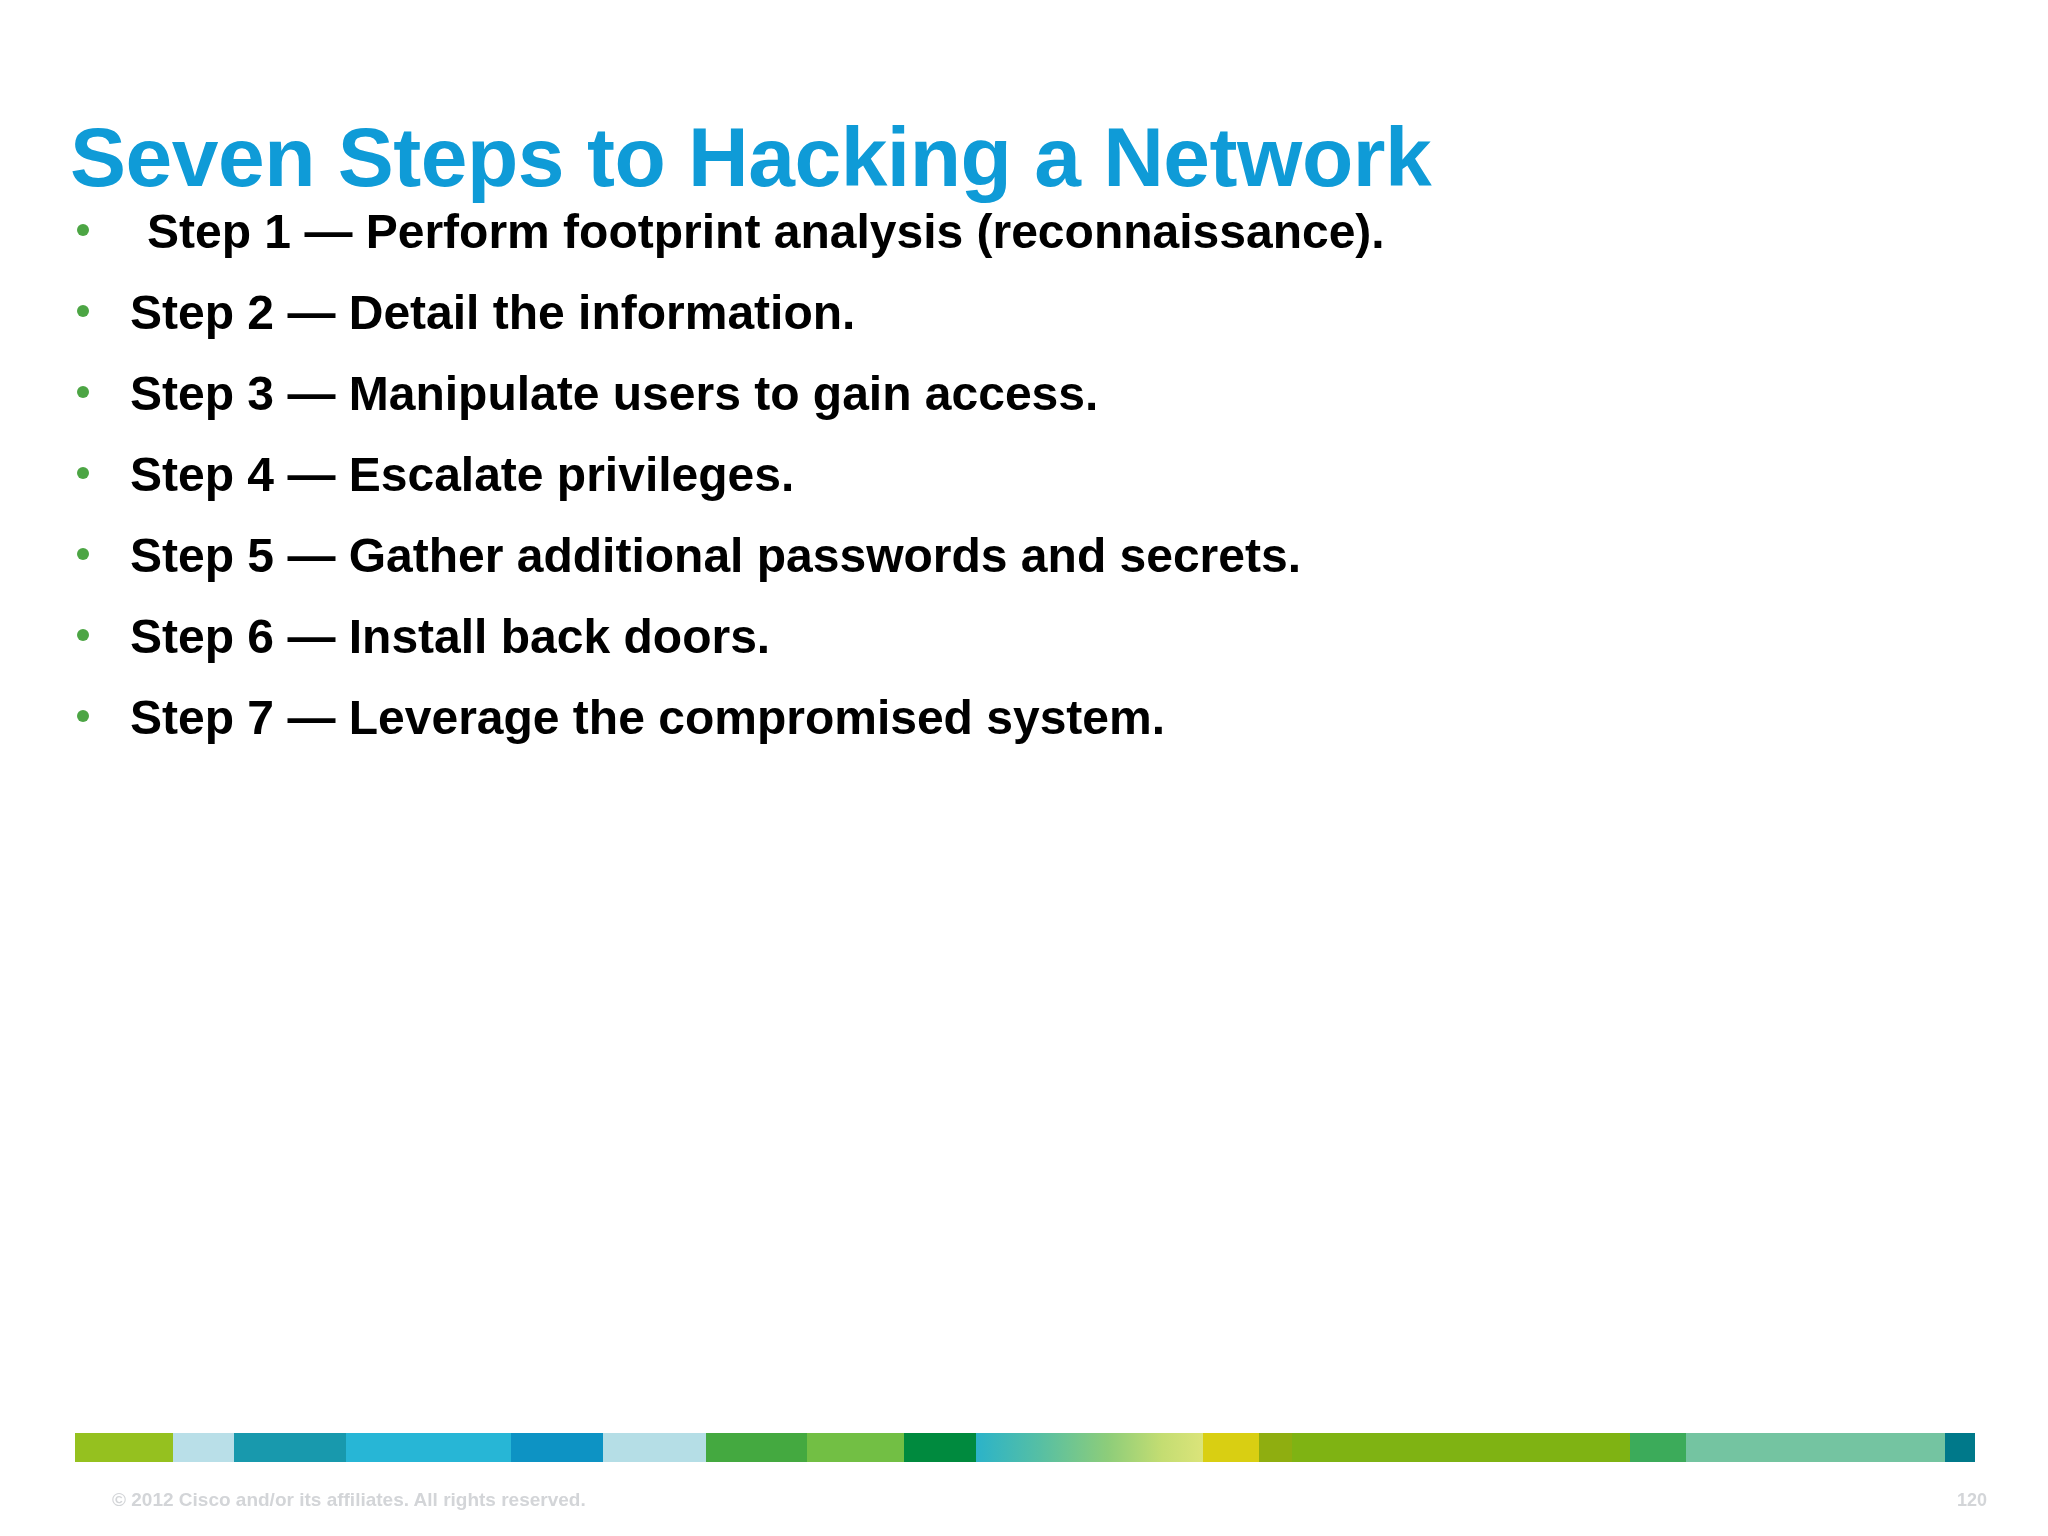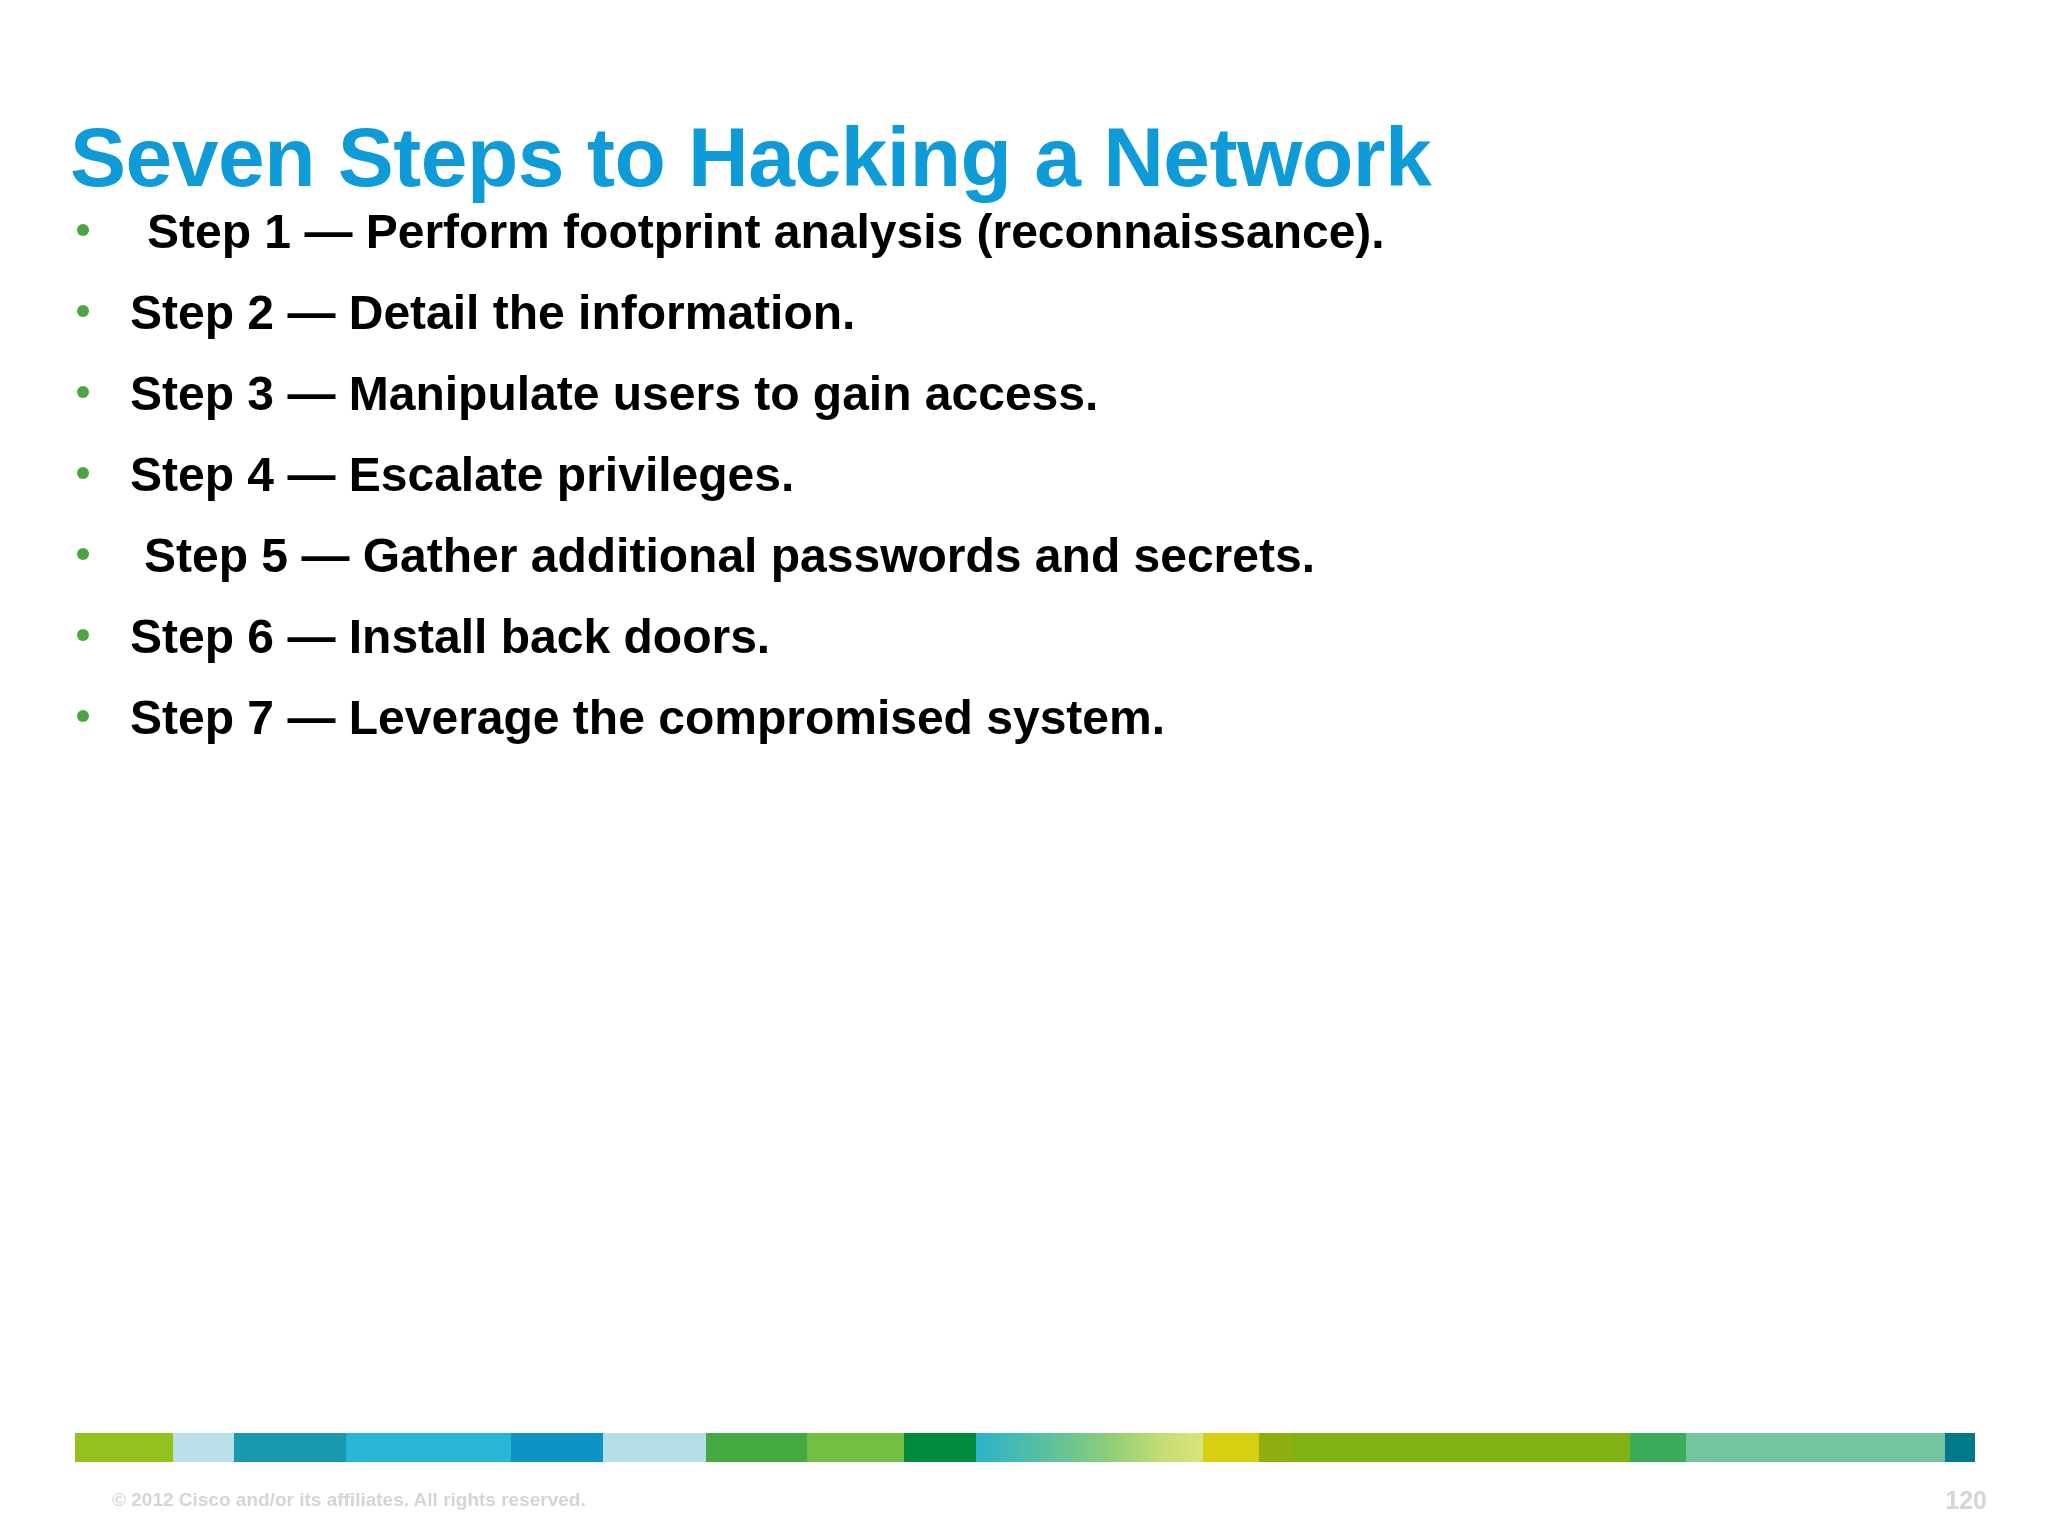--- a/index.html
+++ b/index.html
@@ -97,21 +97,21 @@
     line-height: 24px;
     font-weight: bold;
     color: #d3d5d8;
     white-space: nowrap;
     margin-left: 39px;
   }
   .footer-pagenum {
     position: absolute;
     right: 61px;
     top: 1488px;
-    font-size: 25px;
+    font-size: 18px;
     line-height: 24px;
     font-weight: bold;
     color: #d3d5d8;
     text-align: right;
     white-space: nowrap;
   }
 </style>
 </head>
 <body>
 
@@ -131,21 +131,21 @@
     <li class="bullet-item">
       <span class="bullet-dot" style="background: rgb(76, 165, 68);"></span>
       <span class="bullet-text" style="color: rgb(0, 0, 0);">Step 3 — Manipulate users to gain access.</span>
     </li>
     <li class="bullet-item">
       <span class="bullet-dot" style="background: rgb(76, 165, 68);"></span>
       <span class="bullet-text" style="color: rgb(0, 0, 0);">Step 4 — Escalate privileges.</span>
     </li>
     <li class="bullet-item">
       <span class="bullet-dot" style="background: rgb(76, 165, 68);"></span>
-      <span class="bullet-text" style="color: rgb(0, 0, 0); margin-left: 14px;">Step 5 — Gather additional passwords and secrets.</span>
+      <span class="bullet-text" style="color: rgb(0, 0, 0);">Step 5 — Gather additional passwords and secrets.</span>
     </li>
     <li class="bullet-item">
       <span class="bullet-dot" style="background: rgb(76, 165, 68);"></span>
       <span class="bullet-text" style="color: rgb(0, 0, 0);">Step 6 — Install back doors.</span>
     </li>
     <li class="bullet-item">
       <span class="bullet-dot" style="background: rgb(76, 165, 68);"></span>
       <span class="bullet-text" style="color: rgb(0, 0, 0);">Step 7 — Leverage the compromised system.</span>
     </li>
   </ul>

